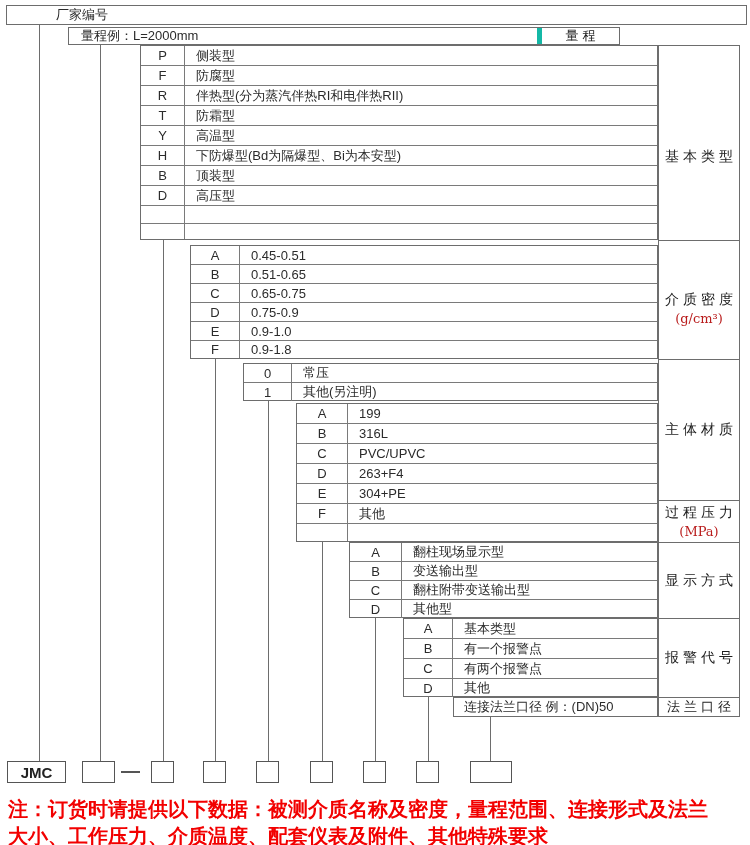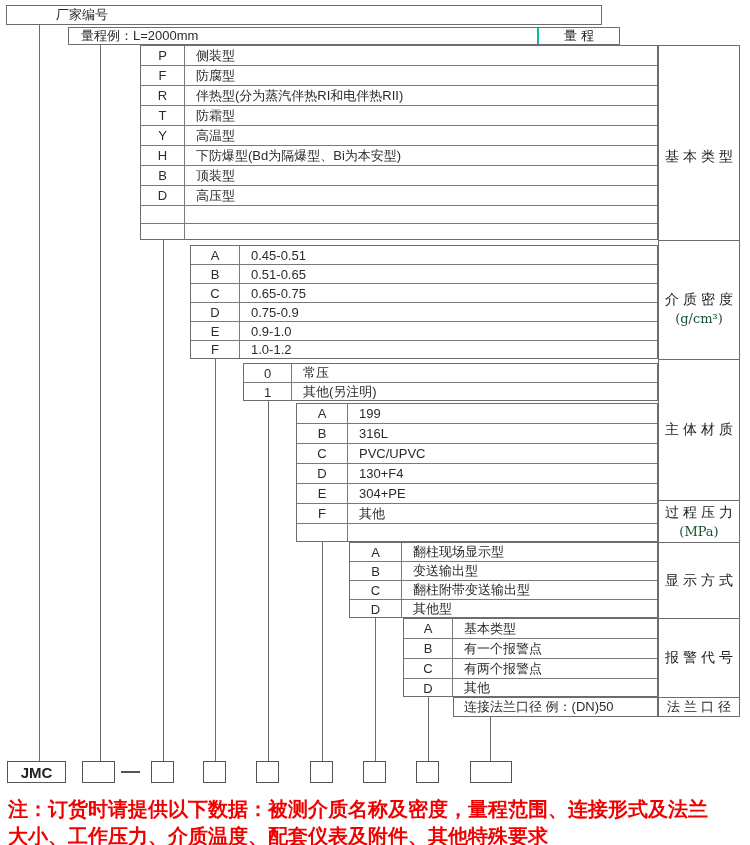--- a/index.html
+++ b/index.html
@@ -18,47 +18,47 @@
   .h20{height:20px;} .h19{height:19px;} .h18{height:18px;}
   .t-basic .c{width:44px;} .t-density .c{width:49px;} .t-pressure .c{width:48px;}
   .t-material .c{width:51px;} .t-display .c{width:52px;} .t-alarm .c{width:49px;}
   
   .labcol{border:1px solid #6d6d6d;display:flex;flex-direction:column;background:#fff;}
   .labsec{flex:0 0 auto;border-bottom:1px solid #6d6d6d;display:flex;flex-direction:column;
           align-items:center;justify-content:center;box-sizing:border-box;}
   .labsec:last-child{border-bottom:none;flex:1 1 auto;}
   .lab-text{font-family:"DejaVu Serif","Liberation Serif",serif;font-size:14px;color:#1c1c1c;
             letter-spacing:4px;text-indent:4px;white-space:nowrap;}
-  .lab-unit{font-family:"DejaVu Serif","Liberation Serif",serif;font-size:13px;color:#14532d;
+  .lab-unit{font-family:"DejaVu Serif","Liberation Serif",serif;font-size:13px;color:#b91c1c;
             margin-top:2px;white-space:nowrap;}
   .nudge14{transform:translateY(14px);} .nudge8{transform:translateY(8px);}
   
   .vline{position:absolute;width:1px;background:#6d6d6d;}
   
   .bbox{position:absolute;box-sizing:border-box;border:1.5px solid #555;background:#fff;
         height:22px;top:761px;}
   .jmc{display:flex;align-items:center;justify-content:center;font-size:15px;font-weight:bold;color:#222;}
   .dashline{position:absolute;height:2px;background:#555;}
   
   .note{position:absolute;left:8px;top:796px;width:740px;color:#f20000;font-weight:bold;
         font-size:20px;line-height:27px;letter-spacing:0px;}
   .note span{display:block;white-space:nowrap;}
 </style>
 </head>
 <body>
 
 <div class="canvas">
 
-  <div class="abs obox" style="left:6px;top:5px;width:596px;height:20px;">
+  <div class="abs obox" style="left:6px;top:5px;width:741px;height:20px;">
     <div class="hdr-text" style="height:100%;padding-left:49px;">厂家编号</div>
   </div>
 
   <div class="abs obox" style="left:68px;top:27px;width:552px;height:18px;">
     <div class="hdr-text" style="height:100%;padding-left:12px;">量程例：L=2000mm</div>
-    <div class="abs" style="right:0;top:0;width:82px;height:100%;border-left:2px solid #14b8a6;display:flex;align-items:center;justify-content:center;">
+    <div class="abs" style="right:0;top:0;width:82px;height:100%;border-left:5px solid #14b8a6;display:flex;align-items:center;justify-content:center;">
       <span class="lab-text" style="font-size:13px;">量程</span>
     </div>
   </div>
 
   <div class="abs labcol" style="left:658px;top:45px;width:82px;height:672px;">
     <div class="labsec" style="height:195px;">
       <span class="lab-text nudge14">基本类型</span>
     </div>
     <div class="labsec" style="height:119px;">
       <span class="lab-text nudge8">介质密度</span>
@@ -141,21 +141,21 @@
     <div class="tr h19">
         <div class="c">D</div>
         <div class="d">0.75-0.9</div>
       </div>
     <div class="tr h19">
         <div class="c">E</div>
         <div class="d">0.9-1.0</div>
       </div>
     <div class="tr">
         <div class="c">F</div>
-        <div class="d">1.0-1.2</div>
+        <div class="d">0.9-1.8</div>
       </div>
   </div>
 
   <div class="abs tbl t-pressure" style="left:243px;top:363px;width:415px;height:38px;">
     <div class="tr h19">
         <div class="c">0</div>
         <div class="d">常压</div>
       </div>
     <div class="tr">
         <div class="c">1</div>
@@ -171,21 +171,21 @@
     <div class="tr h20">
         <div class="c">B</div>
         <div class="d">316L</div>
       </div>
     <div class="tr h20">
         <div class="c">C</div>
         <div class="d">PVC/UPVC</div>
       </div>
     <div class="tr h20">
         <div class="c">D</div>
-        <div class="d">130+F4</div>
+        <div class="d">263+F4</div>
       </div>
     <div class="tr h20">
         <div class="c">E</div>
         <div class="d">304+PE</div>
       </div>
     <div class="tr h20">
         <div class="c">F</div>
         <div class="d">其他</div>
       </div>
     <div class="tr">

